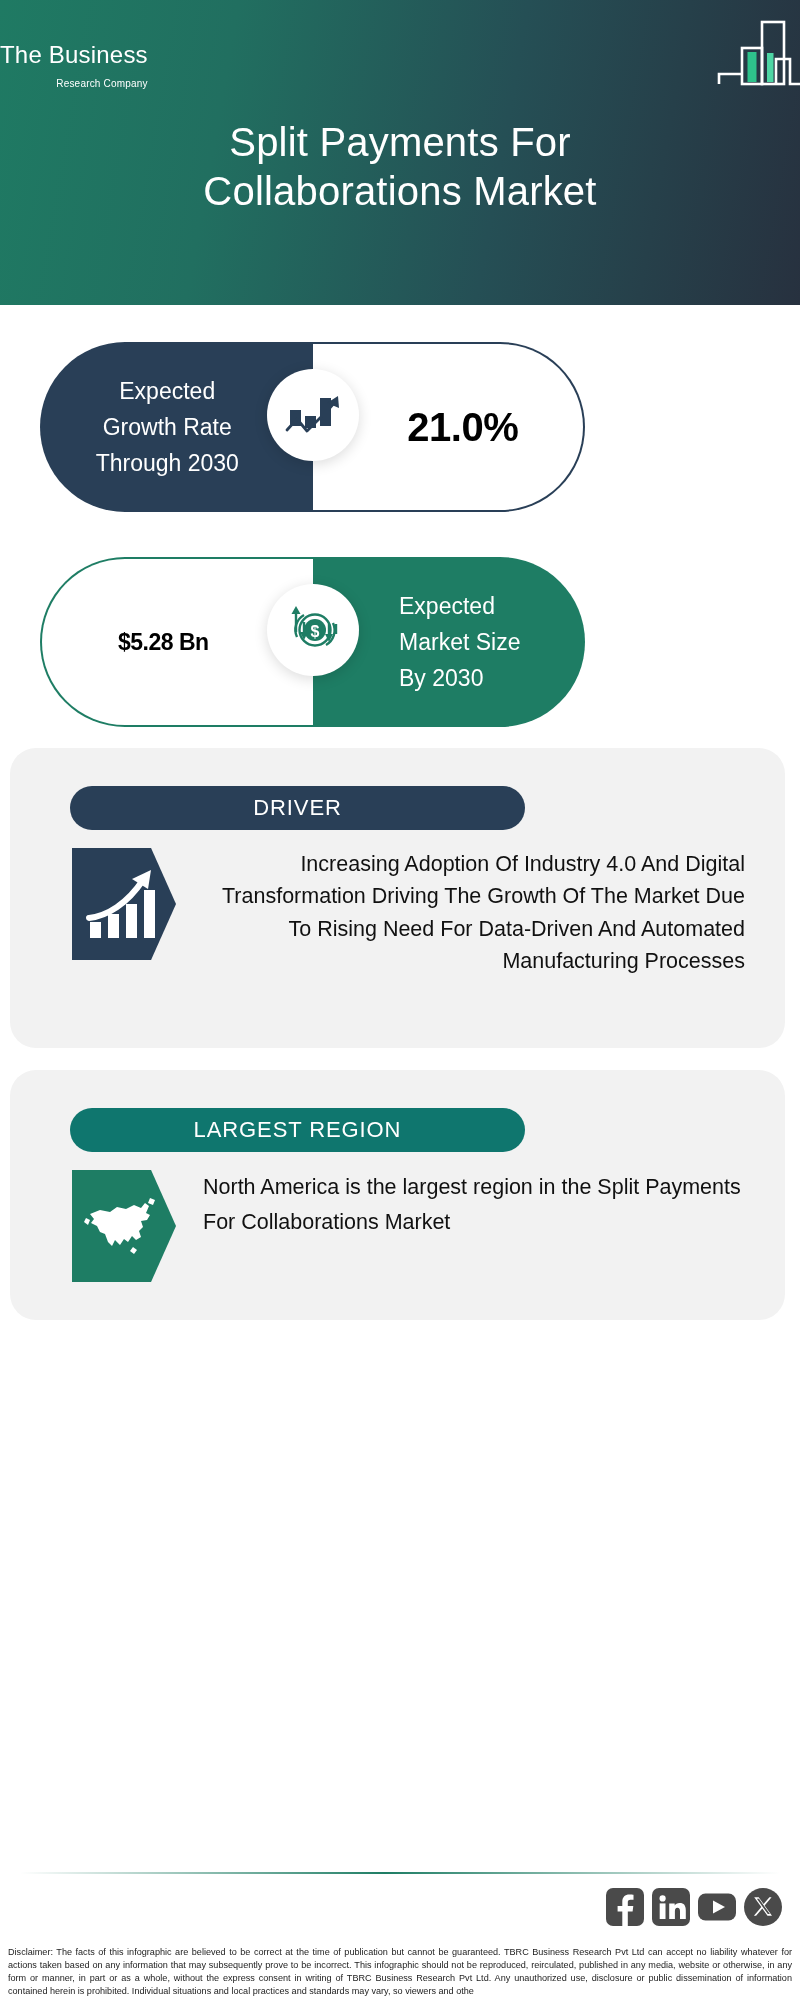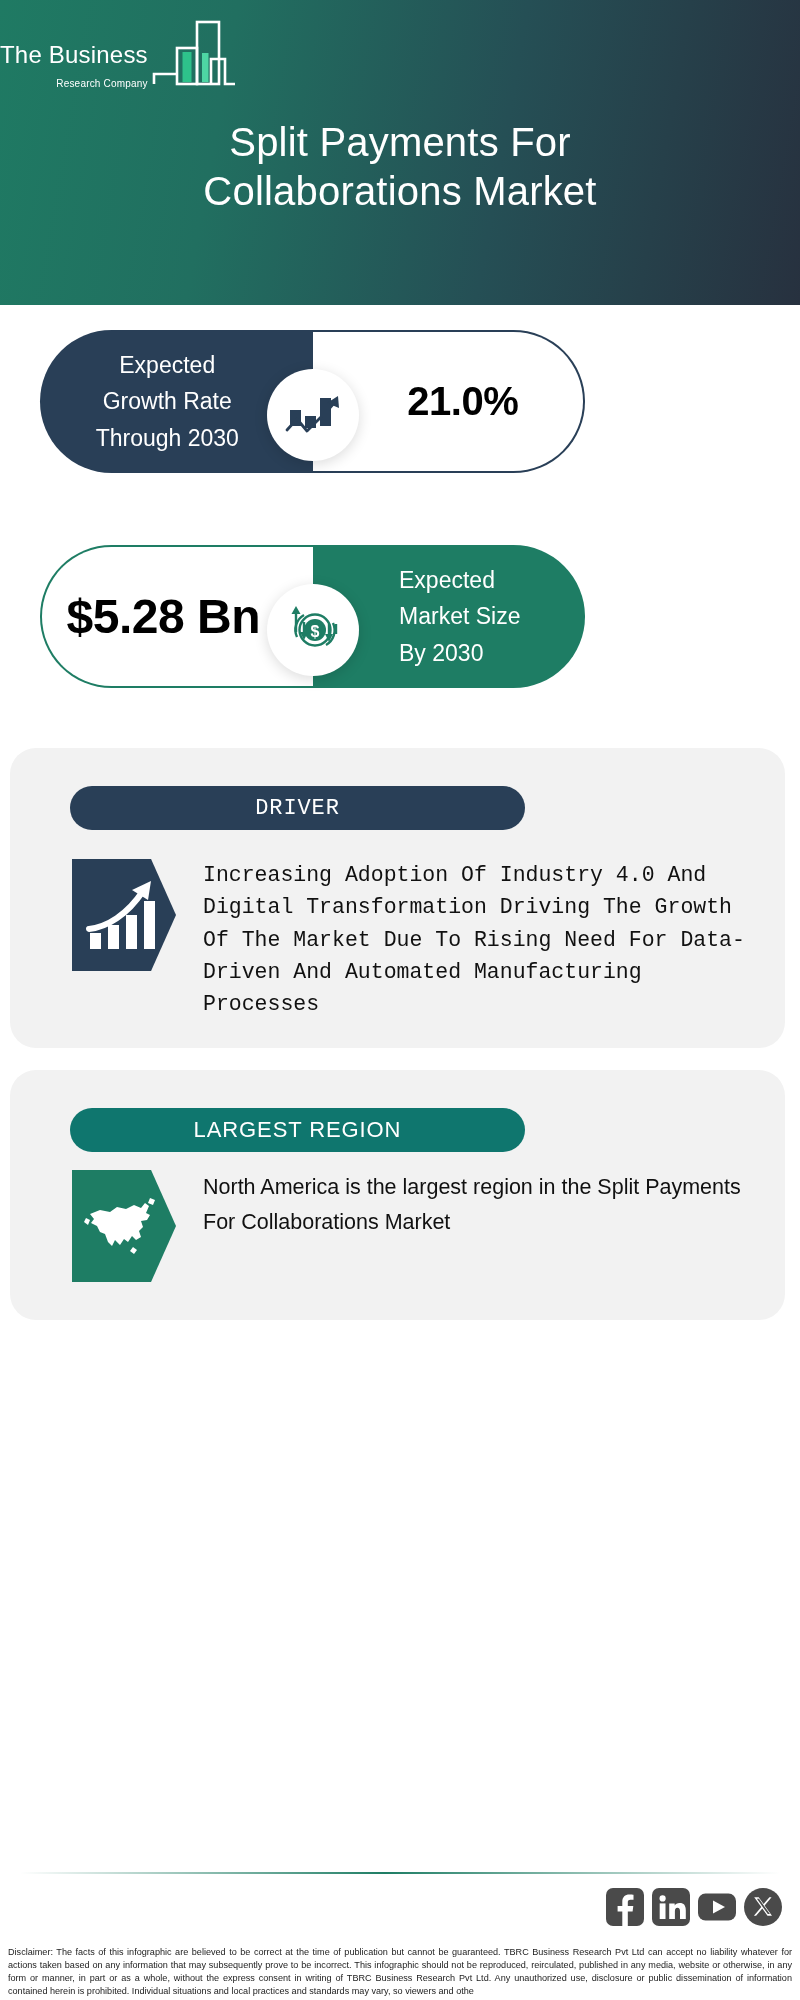--- a/index.html
+++ b/index.html
@@ -12,42 +12,42 @@
   .page { position: relative; width: 800px; height: 2000px; background: #fff; }
 
   
   .header {
     position: absolute; left: 0; top: 0; width: 800px; height: 305px;
     background: linear-gradient(100deg, #1f7a63 0%, #216f60 28%, #254f55 62%, #27313f 100%);
     overflow: hidden;
   }
   .logo-wrap {
     position: absolute; left: 0; right: 0; top: 18px;
-    display: flex; justify-content: flex-start; align-items: flex-end;
+    display: flex; justify-content: space-between; align-items: flex-end;
   }
   .logo-text { text-align: right; padding-bottom: 2px; }
   .logo-line1 {
     color: #ffffff; font-size: 24px; letter-spacing: .2px; line-height: 1.05;
     font-weight: 400;
   }
   .logo-line2 {
     color: #ffffff; font-size: 10px; letter-spacing: .2px; line-height: 1.2;
     font-weight: 400; margin-top: 11px;
   }
   .logo-mark { margin-left: 3px; }
 
   .hero-title {
     position: absolute; left: 0; right: 0; top: 118px;
     text-align: center; color: #ffffff;
     font-size: 40px; line-height: 1.22; font-weight: 400; letter-spacing: .2px;
   }
 
   
   .stat { position: absolute; height: 170px; }
-  .stat .half { position: absolute; top: 0; height: 143px; width: 50%; }
+  .stat .half { position: absolute; top: 12px; height: 170px; width: 50%; }
 
   
   .stat1 { left: 40px; top: 330px; width: 545px; }
   .stat1 .left {
     left: 0; background: #293f57; border-radius: 85px 0 0 85px;
     display: flex; align-items: center; justify-content: center;
   }
   .stat1 .left .label {
     color: #ffffff; font-size: 23px; line-height: 1.58; text-align: center;
     padding-right: 18px; font-weight: 400;
@@ -65,21 +65,21 @@
 
   
   .stat2 { left: 40px; top: 545px; width: 545px; }
   .stat2 .left {
     left: 0; background: #ffffff;
     border-top: 2.5px solid #1e7d64; border-bottom: 2.5px solid #1e7d64;
     border-left: 2.5px solid #1e7d64; border-radius: 85px 0 0 85px;
     display: flex; align-items: center; justify-content: center;
   }
   .stat2 .left .value {
-    color: #000000; font-size: 48px; font-weight: bold; letter-spacing: -.5px;
+    color: #000000; font-size: 23px; font-weight: bold; letter-spacing: -.5px;
     padding-right: 28px;
     text-align: center;
   }
   .stat2 .right {
     right: 0; background: #1e7d64; border-radius: 0 85px 85px 0;
     display: flex; align-items: center; justify-content: center;
   }
   .stat2 .right .label {
     color: #ffffff; font-size: 23px; line-height: 1.58; text-align: left;
     padding-left: 22px; font-weight: 400;
@@ -93,36 +93,36 @@
     box-shadow: 0 3px 14px rgba(0,0,0,0.14);
     display: flex; align-items: center; justify-content: center;
     z-index: 5;
   }
 
   
   .panel {
     position: absolute; left: 10px; width: 775px;
     background: #f2f2f2; border-radius: 26px;
   }
-  .panel-driver { top: 748px; height: 300px; font-family: Liberation Mono, monospace; }
+  .panel-driver { top: 748px; height: 300px; }
   .panel-region { top: 1070px; height: 250px; }
 
   .pill {
     position: absolute; left: 60px; height: 44px; width: 455px;
     border-radius: 22px;
     display: flex; align-items: center; justify-content: center;
   }
   .pill span {
     color: #ffffff; font-size: 22px; letter-spacing: .9px; font-weight: 400;
   }
   .pill-driver { top: 38px; background: #293f57; }
   .pill-region { top: 38px; background: #0f766e; }
 
   .row { position: absolute; left: 62px; right: 40px; display: flex; align-items: flex-start; }
-  .row-driver { top: 111px; }
+  .row-driver { top: 100px; text-align: right; }
   .row-region { top: 100px; }
 
   .icon-arrow {
     width: 104px; height: 112px; flex: none;
     clip-path: polygon(0 0, 76% 0, 100% 50%, 76% 100%, 0 100%);
     display: flex; align-items: center; justify-content: center;
   }
   .icon-arrow.navy { background: #293f57; }
   .icon-arrow.teal { background: #1e7d64; }
 

